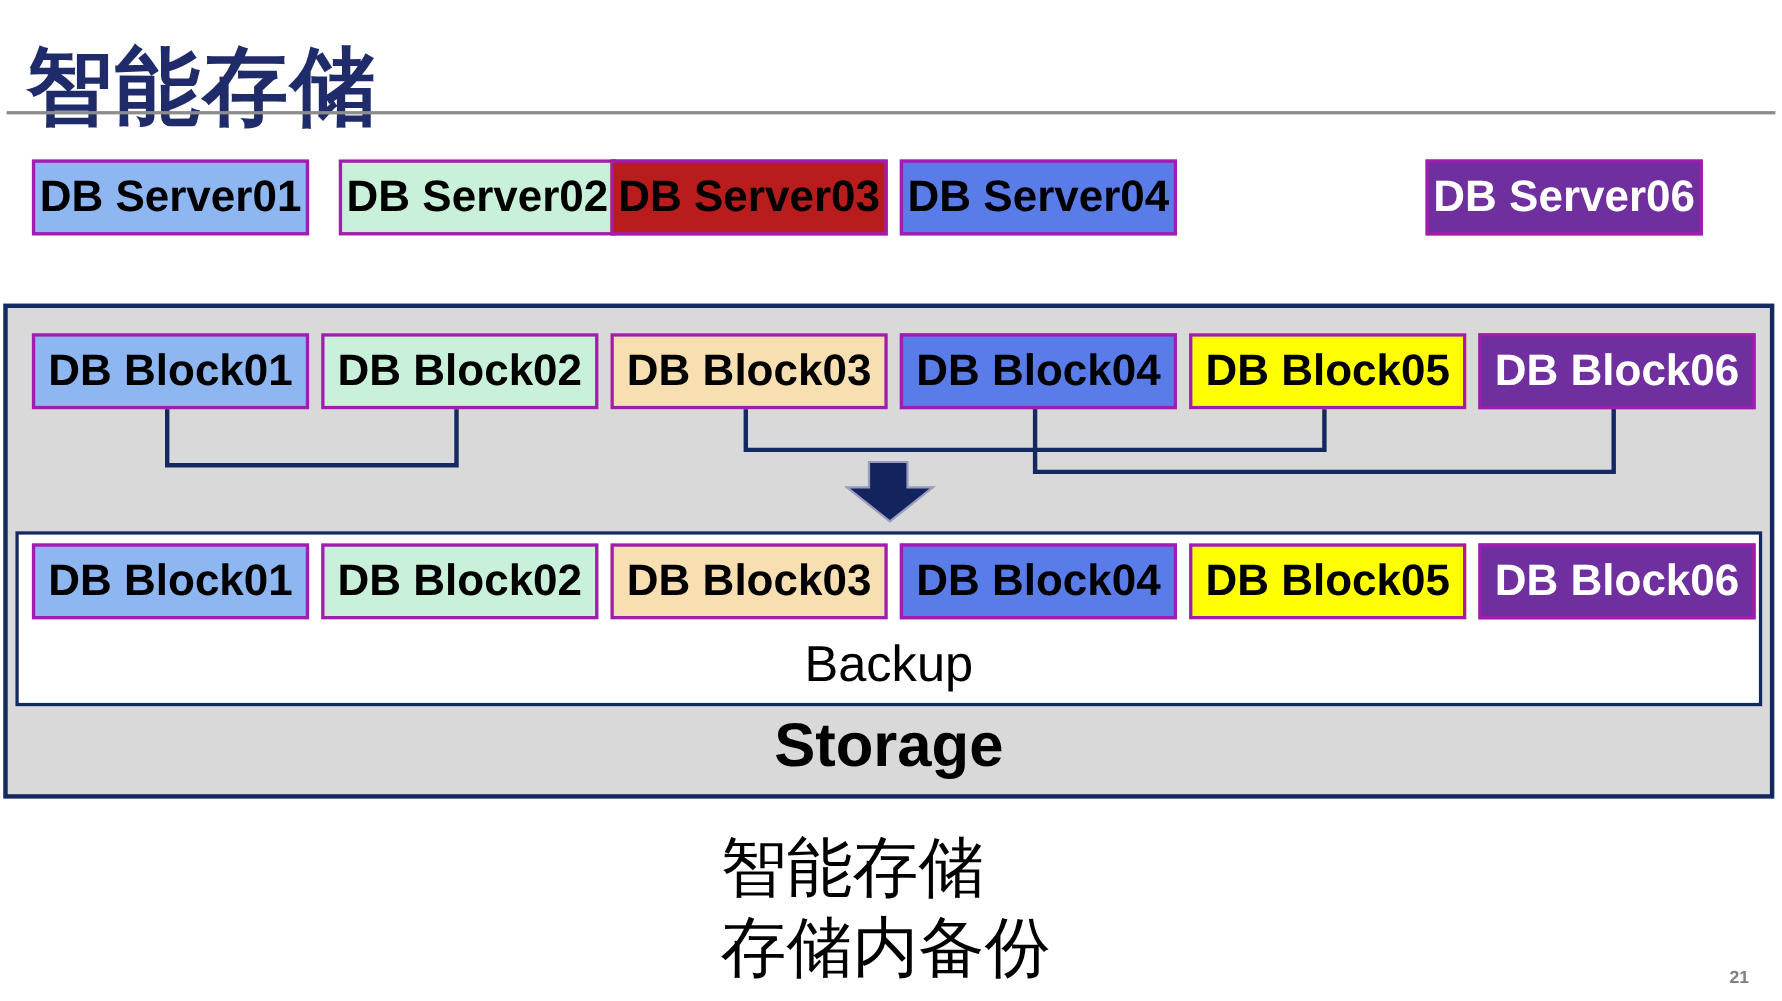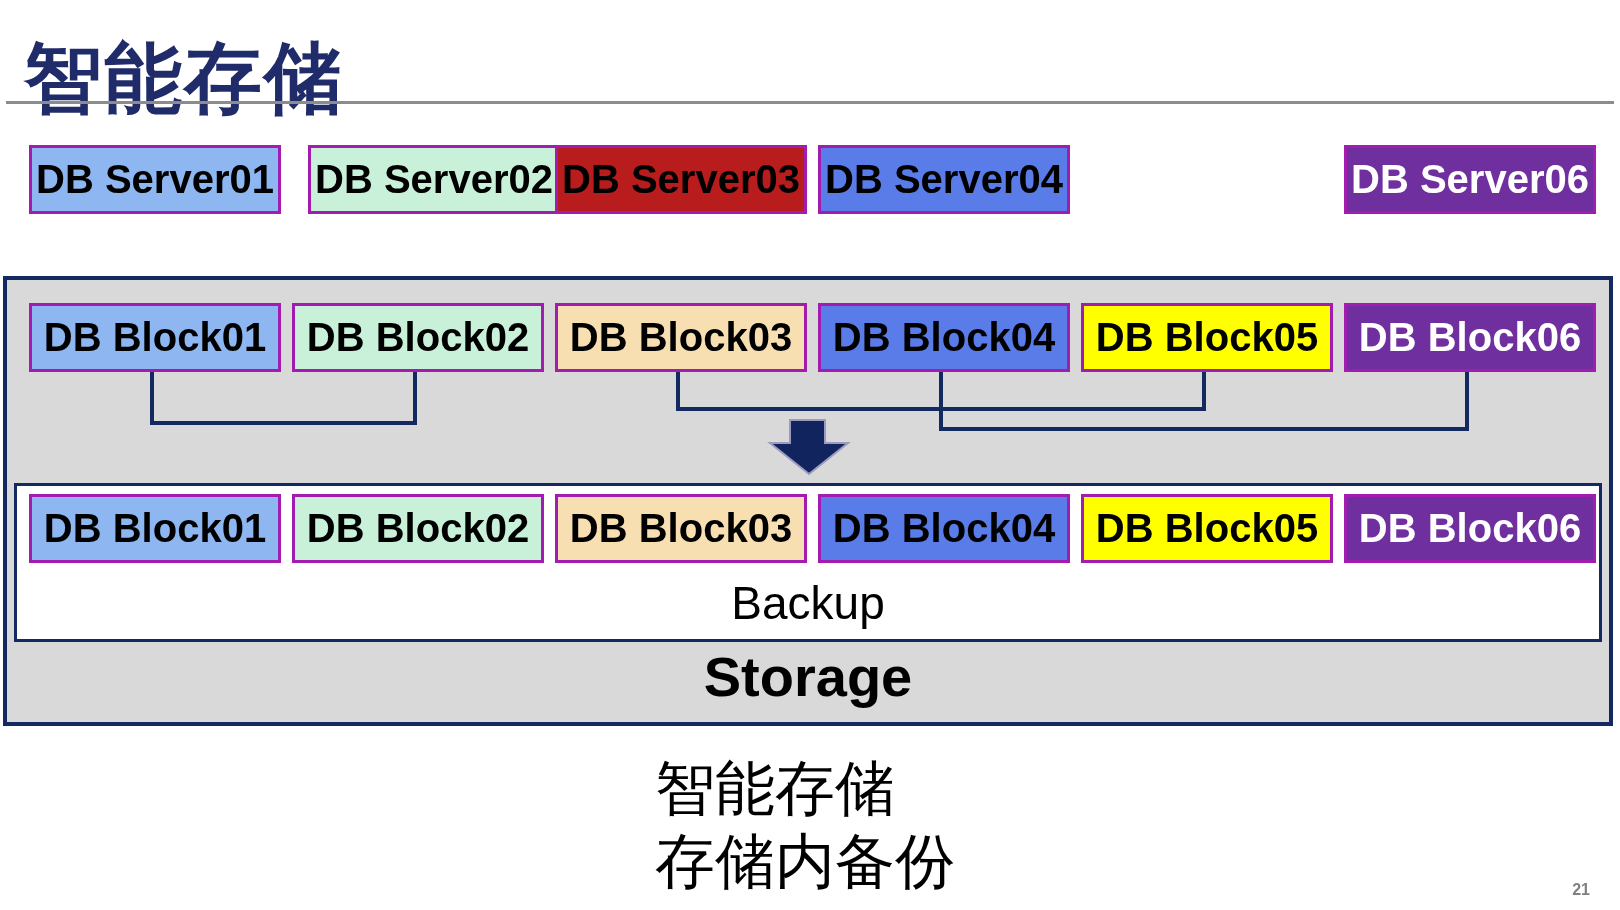--- a/index.html
+++ b/index.html
@@ -59,21 +59,21 @@
 
 <div class="slide">
 
   <div class="title" style="color: rgb(32, 44, 106);">智能存储</div>
   <div class="rule" style="background-color: rgb(140, 140, 140);"></div>
 
   <div class="box r-servers" style="left: 29px; background-color: rgb(142, 182, 240); color: rgb(0, 0, 0);">DB Server01</div>
   <div class="box r-servers" style="left: 292px; background-color: rgb(201, 240, 216); color: rgb(0, 0, 0); margin-left: 16px;">DB Server02</div>
   <div class="box r-servers" style="left: 555px; background-color: #b91c1c; color: rgb(0, 0, 0);">DB Server03</div>
   <div class="box r-servers" style="left: 818px; background-color: rgb(90, 124, 232); color: rgb(0, 0, 0);">DB Server04</div>
-  <div class="box r-servers" style="left: 1344px; background-color: rgb(111, 47, 159); color: rgb(255, 255, 255);">DB Server06</div>
+  <div class="box r-servers" style="left: 1296px; background-color: rgb(111, 47, 159); color: rgb(255, 255, 255);">DB Server06</div>
 
   <div class="gray-container" style="background-color: rgb(217, 217, 217); border-color: rgb(20, 41, 95);"></div>
 
   <svg class="connectors" width="1620" height="910" viewBox="0 0 1620 910">
     <path class="conn" d="M152,371 L152,423 L415,423 L415,371" style="stroke: rgb(20, 41, 95);"></path>
     <path class="conn" d="M678,371 L678,409 L1204,409 L1204,371" style="stroke: rgb(20, 41, 95);"></path>
     <path class="conn" d="M941,371 L941,429 L1467,429 L1467,371" style="stroke: rgb(20, 41, 95);"></path>
     <polygon points="790,420 825,420 825,443 848,443 809,474 770,443 790,443" stroke-width="2" style="fill: rgb(18, 36, 94); stroke: rgb(154, 155, 191);"></polygon>
   </svg>
 

